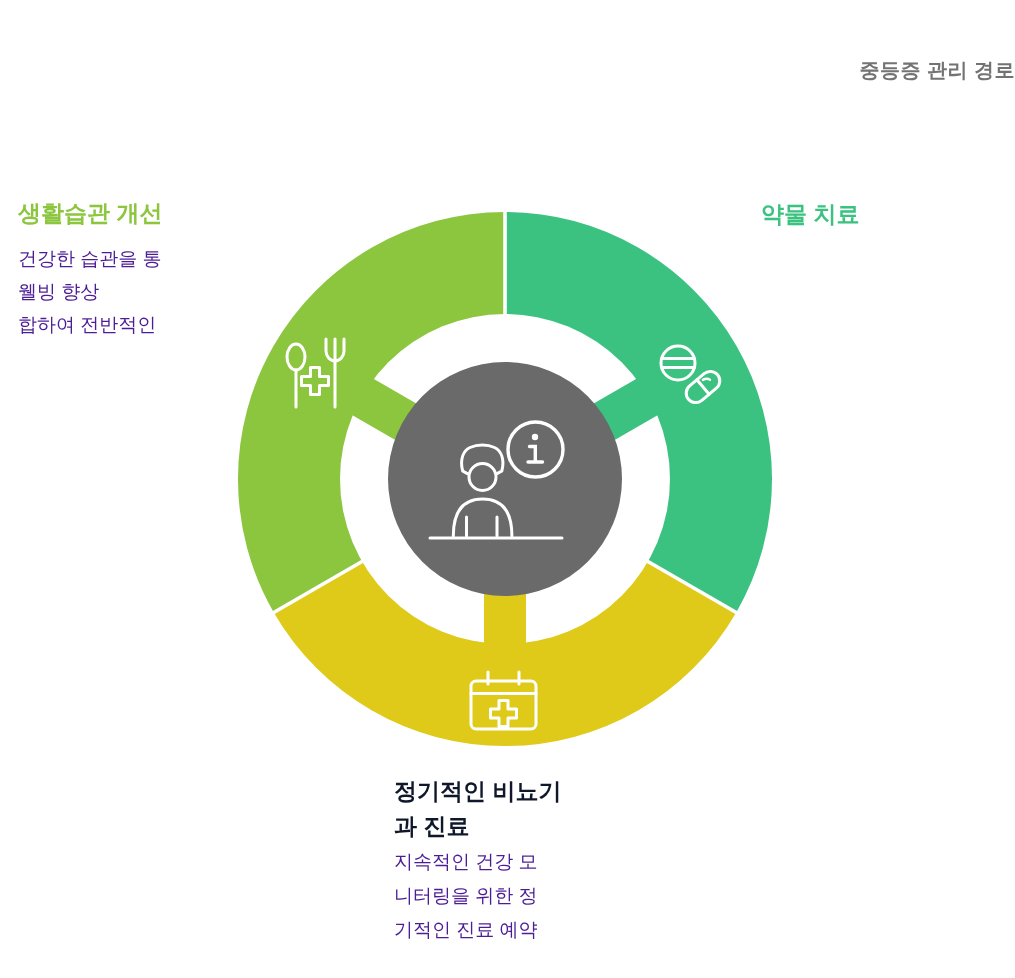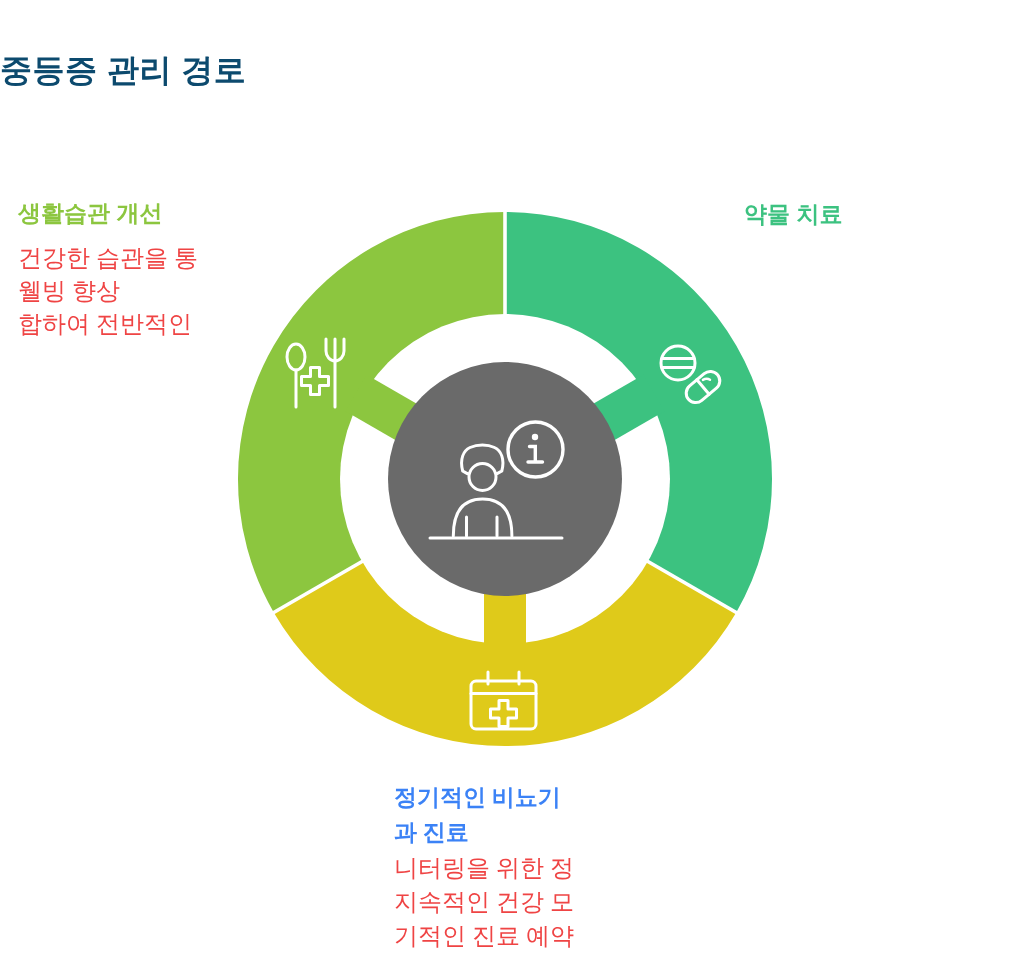--- a/index.html
+++ b/index.html
@@ -5,39 +5,39 @@
   html,body{margin:0;padding:0;background:#ffffff;}
   .canvas{
     position:relative;
     width:1015px;height:978px;
     background:#ffffff;
     font-family:"Liberation Sans","DejaVu Sans",sans-serif;
     overflow:hidden;
   }
   .title{
     position:absolute;top:56px;left:0;width:1015px;
-    margin:0;text-align:left;
-    font-size:32px;line-height:28px;font-weight:bold;
-    color:#0c4a6e;letter-spacing:0.5px;
+    margin:0;text-align:right;
+    font-size:20px;line-height:28px;font-weight:bold;
+    color:#737373;letter-spacing:0.5px;
   }
   .donut{position:absolute;top:0;left:0;}
   .label-block{position:absolute;}
   .label-block .heading{
     font-size:23px;line-height:35px;font-weight:bold;margin:0;
   }
   .label-block .desc{
-    font-size:24px;line-height:33px;color:#ef4444;margin-top:11px;font-family:Liberation Serif, serif;
+    font-size:19px;line-height:33px;color:#4c1d95;margin-top:11px;
   }
   .label-block .desc span{display:block;}
   .heading span{display:block;}
   .heading.green{color:#8CC63F;}
   .heading.teal{color:#3CC280;}
-  .heading.yellow{color:#3b82f6;margin-top:14px;font-family:Liberation Serif, serif;}
+  .heading.yellow{color:#0f172a;margin-top:8px;}
   .block-left{left:18px;top:196px;width:230px;}
-  .block-right{left:744px;top:197px;width:230px;}
+  .block-right{left:761px;top:197px;width:230px;}
   .block-bottom{left:394px;top:766px;width:232px;}
   .block-bottom .desc{margin-top:1px;line-height:34px;}
 </style>
 </head>
 <body>
 
 <div class="canvas">
 
   <h1 class="title">중등증 관리 경로</h1>
 
@@ -120,19 +120,19 @@
     <div class="desc">
     </div>
   </div>
 
   <div class="label-block block-bottom">
     <div class="heading yellow">
       <span>정기적인 비뇨기</span>
       <span>과 진료</span>
     </div>
     <div class="desc">
+      <span>지속적인 건강 모</span>
       <span>니터링을 위한 정</span>
-      <span>지속적인 건강 모</span>
       <span>기적인 진료 예약</span>
     </div>
   </div>
 
 </div>
 
 </body></html>

